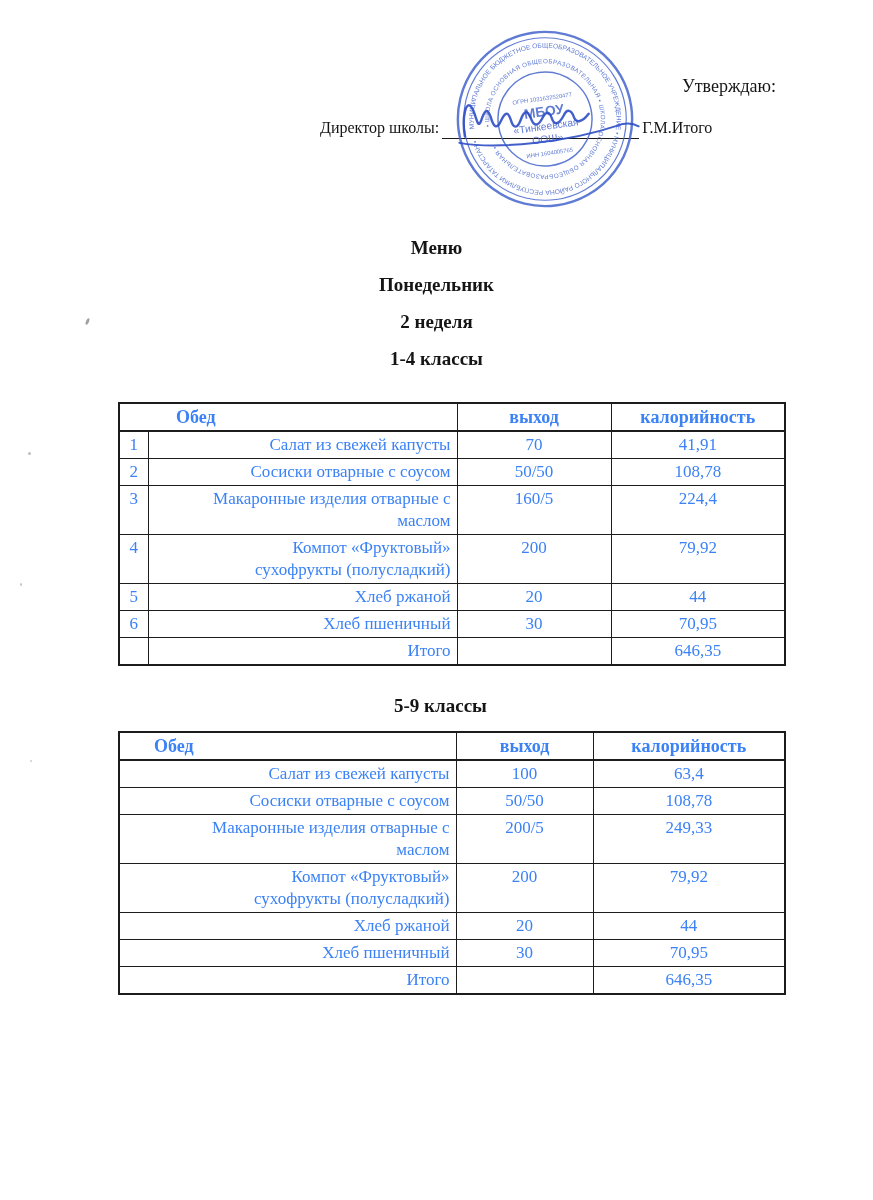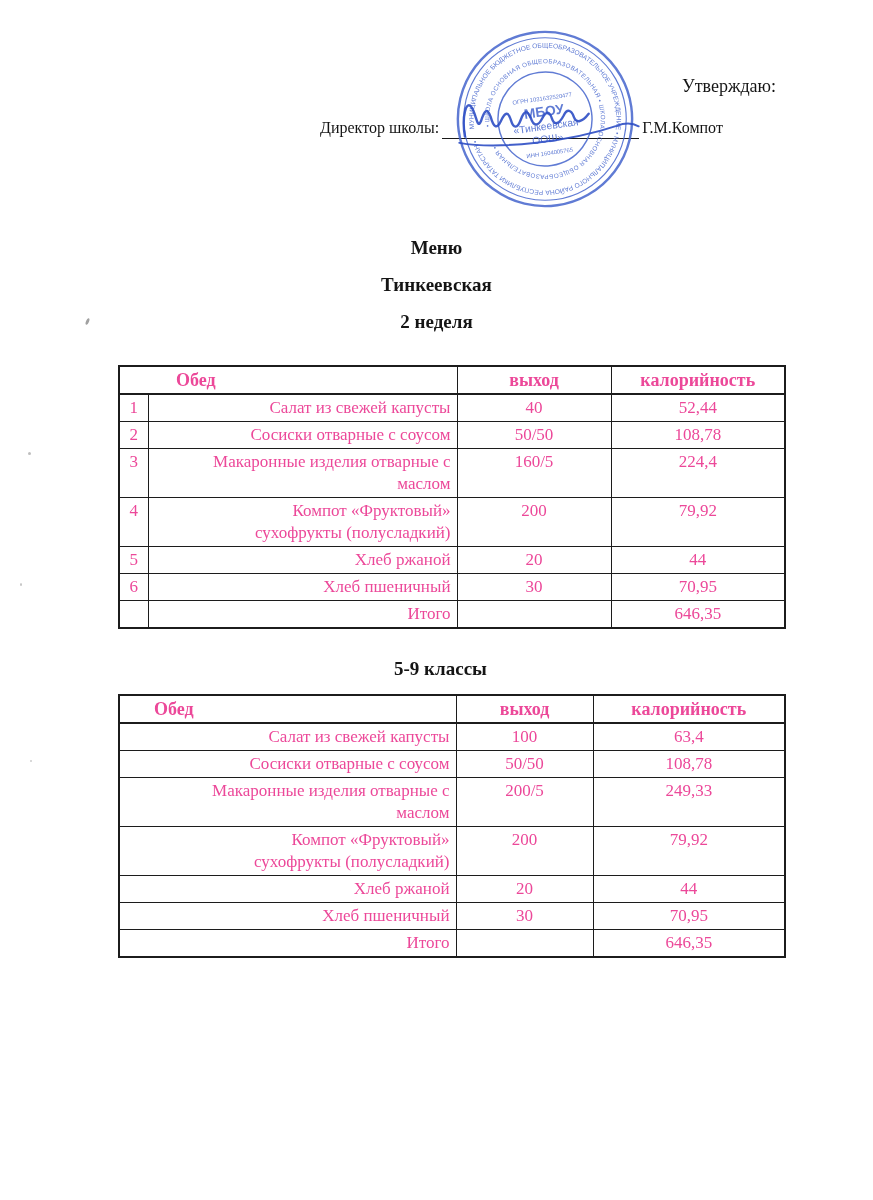--- a/index.html
+++ b/index.html
@@ -32,21 +32,21 @@
   .signature-svg path { stroke:#2d4ec4; fill:none; stroke-linecap:round; opacity:.9; }
 
   
   .headings { text-align:center; padding-top:26px; }
   .h-line { font-size:19px; font-weight:700; line-height:19px; margin:0 0 18px 0; }
   .section-heading { text-align:center; font-size:19px; font-weight:700; margin:30px 0 0 8px; line-height:19px; }
 
   
   table.menu-table {
     border-collapse:collapse; width:666px; margin:34px 0 0 118px;
-    font-size:17px; color:#ec4899; table-layout:fixed;
+    font-size:17px; color:#3b82f6; table-layout:fixed;
   }
   table.menu-table.second { margin-top:16px; }
   .menu-table, .menu-table th, .menu-table td { border:1px solid #1c1c1c; }
   table.menu-table { border-width:2px; }
   .menu-table thead th {
     border-bottom-width:2px; font-size:18px; font-weight:700;
     padding:2px 6px; line-height:22px;
   }
   .menu-table td { padding:2px 6px; line-height:22px; vertical-align:top; }
   .dish-h { text-align:left; padding-left:56px !important; }
@@ -67,21 +67,21 @@
 <body>
 
 <div class="page">
 
   <div class="header-zone">
     <div class="approve">Утверждаю:</div>
 
     <div class="director-row">
       <span>Директор школы:</span>
       <span class="sig-underline"></span>
-      <span>Г.М.Компот</span>
+      <span>Г.М.Итого</span>
     </div>
 
     <svg class="stamp" viewBox="0 0 190 190" aria-hidden="true">
       <g class="stamp-ink">
         <circle cx="95" cy="95" r="89" fill="none" stroke="currentColor" stroke-width="2.5"></circle>
         <circle cx="95" cy="95" r="83" fill="none" stroke="currentColor" stroke-width="1.2"></circle>
         <circle cx="95" cy="95" r="48" fill="none" stroke="currentColor" stroke-width="1.5"></circle>
         <defs>
           <path id="ringOuter" d="M95,95 m-73,0 a73,73 0 1,1 146,0 a73,73 0 1,1 -146,0"></path>
           <path id="ringInner" d="M95,95 m-57,0 a57,57 0 1,1 114,0 a57,57 0 1,1 -114,0"></path>
@@ -102,44 +102,45 @@
 
     <svg class="signature-svg" viewBox="0 0 210 72" aria-hidden="true">
       <title>Мусина</title>
       <path d="M12,46 C10,26 16,8 21,18 C25,26 25,40 29,32 C33,22 36,18 39,28 C41,38 44,42 49,33 C54,24 57,24 59,33 C61,42 65,42 69,33 C73,24 76,24 79,32 C81,40 85,42 90,34 C95,26 98,26 100,34 C102,42 107,40 112,32 C116,25 120,27 122,34 C124,41 130,40 137,32" stroke-width="2.4"></path>
       <path d="M6,52 C46,62 118,58 164,46 C174,43 180,44 186,48" stroke-width="2"></path>
     </svg>
   </div>
 
   <div class="headings">
     <p class="h-line">Меню</p>
-    <p class="h-line">Тинкеевская</p>
+    <p class="h-line">Понедельник</p>
     <p class="h-line">2 неделя</p>
+    <p class="h-line">1-4 классы</p>
   </div>
 
   <table class="menu-table first">
     <colgroup>
         <col style="width:29px">
         <col style="width:309px">
         <col style="width:154px">
         <col style="width:174px">
       </colgroup>
     <thead>
       <tr>
         <th colspan="2" class="dish-h">Обед</th>
         <th class="c-out">выход</th>
         <th class="c-cal">калорийность</th>
       </tr>
     </thead>
     <tbody>
       <tr>
         <td class="c-num">1</td>
         <td class="c-name">Салат из свежей капусты</td>
-        <td class="c-out">40</td>
-        <td class="c-cal">52,44</td>
+        <td class="c-out">70</td>
+        <td class="c-cal">41,91</td>
       </tr>
       <tr>
         <td class="c-num">2</td>
         <td class="c-name">Сосиски отварные с соусом</td>
         <td class="c-out">50/50</td>
         <td class="c-cal">108,78</td>
       </tr>
       <tr>
         <td class="c-num">3</td>
         <td class="c-name">Макаронные изделия отварные с

